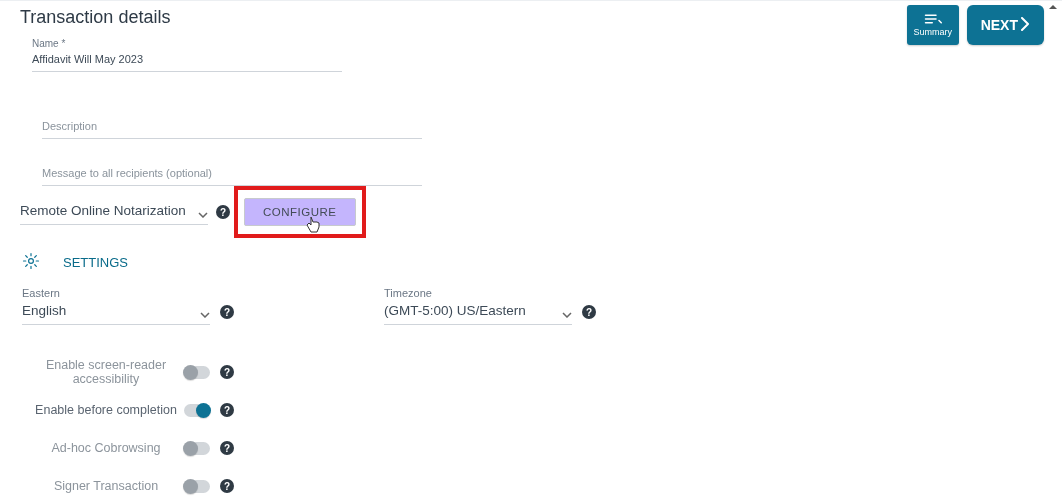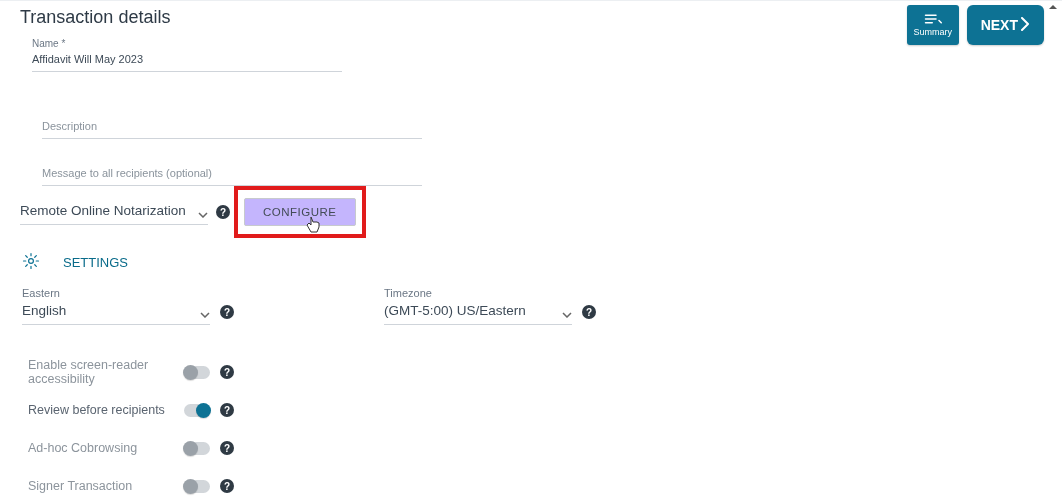--- a/index.html
+++ b/index.html
@@ -60,21 +60,21 @@
   .settings-link svg{width:18px;height:18px;}
 
   .settings-row{display:flex;gap:150px;padding-left:22px;}
   .setting-col{}
   .setting-label{font-size:11px;color:var(--muted);}
   .select-lang{width:170px;}
   .select-tz{width:170px;}
 
   
   .toggles{padding-left:28px;margin-top:28px;}
-  .toggle-row{display:flex;align-items:center;height:38px;}
+  .toggle-row{display:flex;align-items:center;height:38px;text-align:center;}
   .toggle-text{width:156px;font-size:12.5px;color:#5a6470;}
   .toggle-text.off{color:#8c949c;}
   .switch{position:relative;width:26px;height:13px;background:#d2d6da;border-radius:8px;flex:0 0 auto;}
   .switch .knob{position:absolute;top:-1px;left:-1px;width:15px;height:15px;border-radius:50%;background:#9aa1a8;box-shadow:0 1px 1px rgba(0,0,0,.15);}
   .switch.on .knob{left:12px;background:#0d7294;}
   .toggle-help{margin-left:10px;}
 
 </style>
 </head>
 <body>
@@ -184,21 +184,21 @@
 
     <div class="toggle-row">
       <span class="toggle-text off">Enable screen-reader accessibility</span>
       <span class="switch">
           <span class="knob"></span>
         </span>
       <span class="help-icon toggle-help">?</span>
     </div>
 
     <div class="toggle-row">
-      <span class="toggle-text">Review before recipients</span>
+      <span class="toggle-text">Enable before completion</span>
       <span class="switch on">
           <span class="knob"></span>
         </span>
       <span class="help-icon toggle-help">?</span>
     </div>
 
     <div class="toggle-row">
       <span class="toggle-text off">Ad-hoc Cobrowsing</span>
       <span class="switch">
           <span class="knob"></span>

